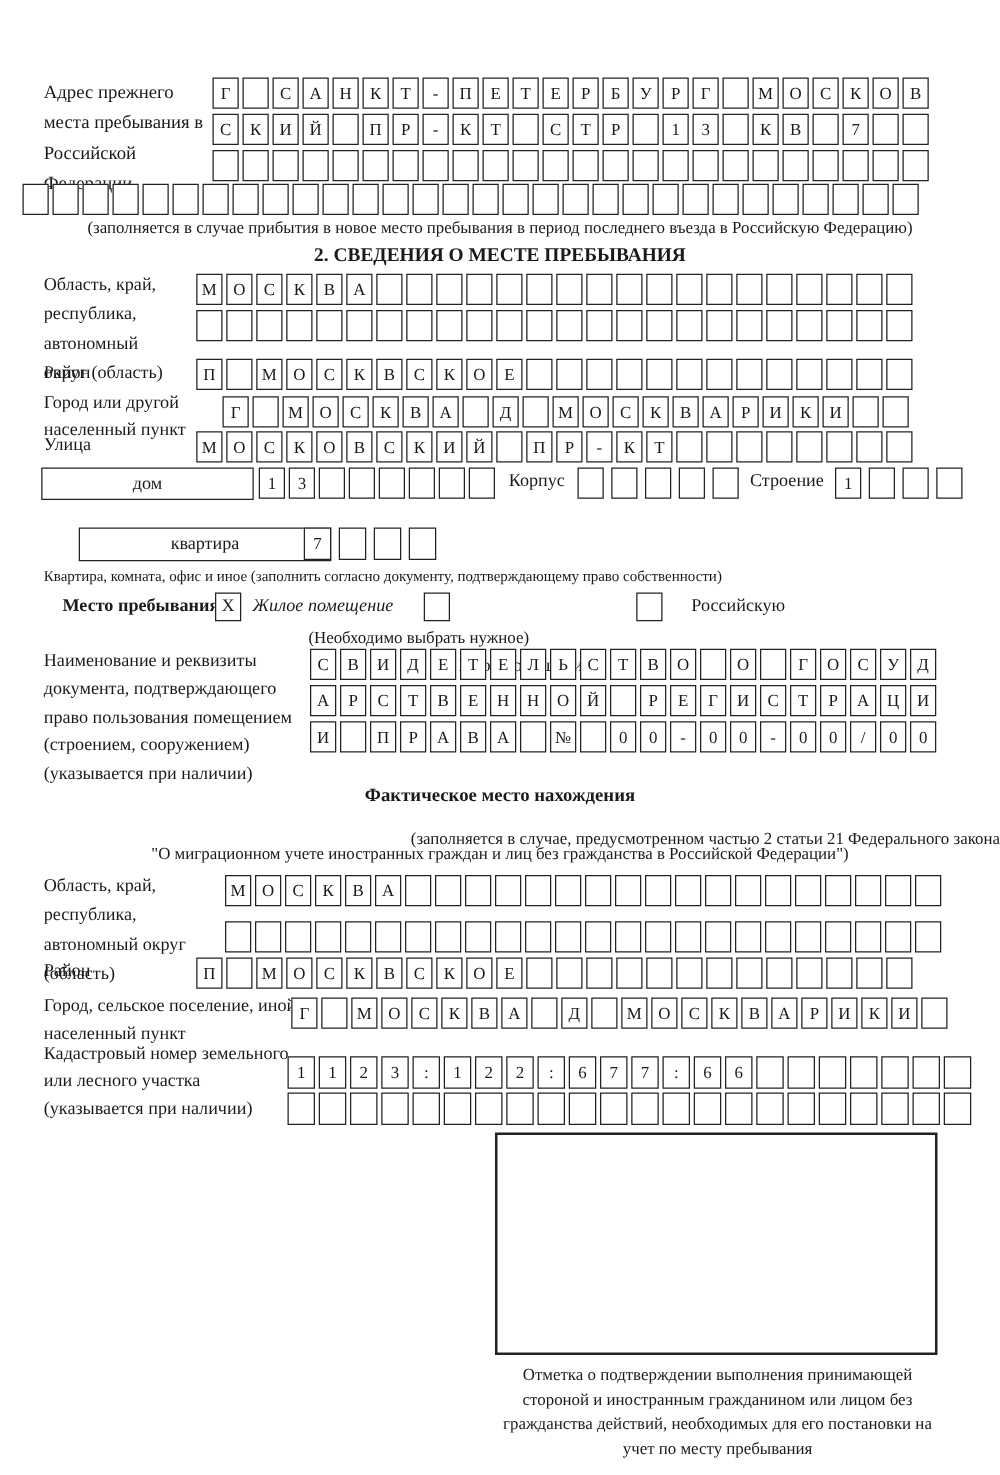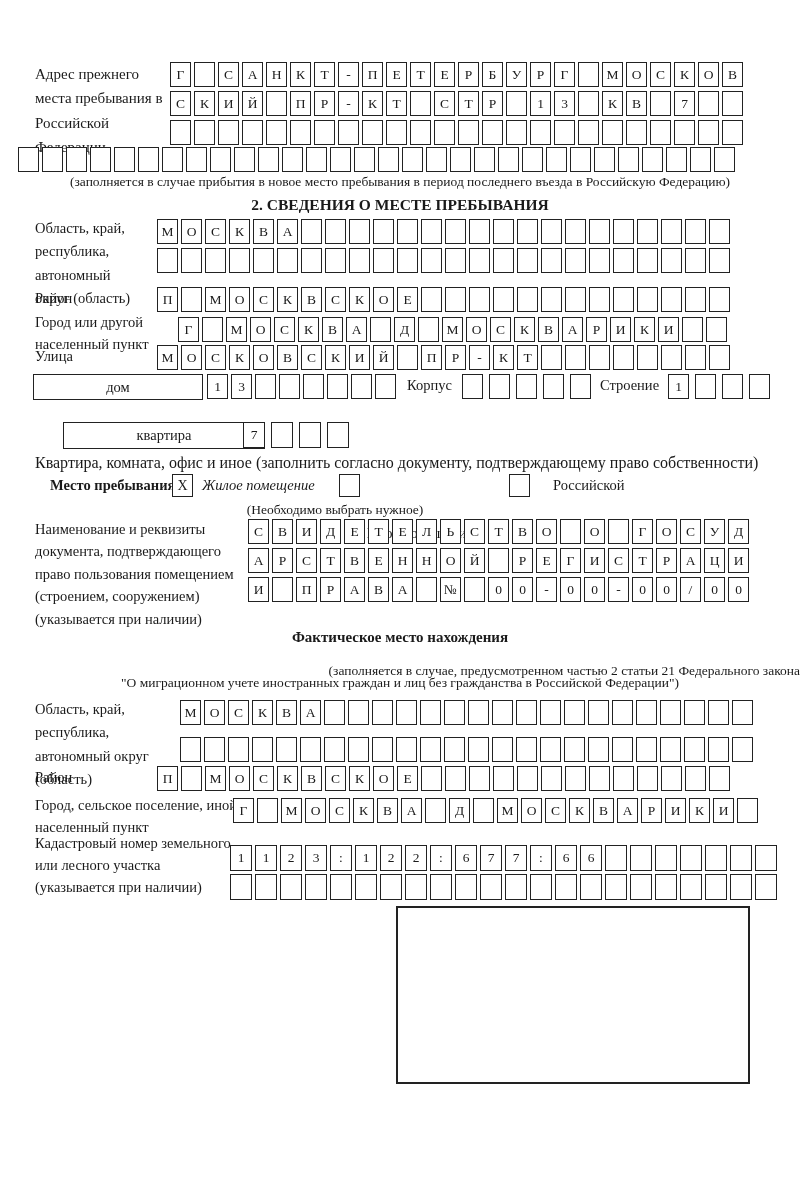--- a/index.html
+++ b/index.html
@@ -317,29 +317,29 @@
       <span class="cell">&nbsp;</span>
     </div>
 
   <div class="abs wbox" style="top:422px; left:33px; width:202px; height:27px;margin-left:30px;">квартира</div>
   <div class="abs cells spread big" style="top:422px; left:243px;">
       <span class="cell">7</span>
       <span class="cell">&nbsp;</span>
       <span class="cell">&nbsp;</span>
       <span class="cell">&nbsp;</span>
     </div>
-  <div class="abs" style="top:454px; left:35px; font-size:16px;">Квартира, комната, офис и иное (заполнить согласно документу, подтверждающему право собственности)</div>
+  <div class="abs" style="top:454px; left:35px; font-size:12px;">Квартира, комната, офис и иное (заполнить согласно документу, подтверждающему право собственности)</div>
 
   <div class="abs" style="top:477px; left:50px;font-weight:bold;">Место пребывания:</div>
   <div class="abs checkbox" style="top:474px; left:172px;">X</div>
   <div class="abs" style="top:477px; left:202px;font-style:italic;">Жилое помещение</div>
   <div class="abs checkbox" style="top:474px; left:339px;"></div>
   <div class="abs" style="top:477px; left:367px;margin-top:48px;">Иное помещение</div>
   <div class="abs checkbox" style="top:474px; left:509px;"></div>
-  <div class="abs" style="top:477px; left:553px;">Российской</div>
+  <div class="abs" style="top:477px; left:553px;">Российскую</div>
   <div class="abs label" style="top:518px; left:35px; width:205px; line-height:1.55;">Наименование и реквизиты документа, подтверждающего право пользования помещением (строением, сооружением) (указывается при наличии)</div>
 
   <div class="abs note" style="top:502px; left:35px; width:600px; text-align:center;">(Необходимо выбрать нужное)</div>
   <div class="abs cells" style="top:519px; left:248px;">
       <span class="cell">С</span>
       <span class="cell">В</span>
       <span class="cell">И</span>
       <span class="cell">Д</span>
       <span class="cell">Е</span>
       <span class="cell">Т</span>
@@ -562,14 +562,15 @@
       <span class="cell">&nbsp;</span>
       <span class="cell">&nbsp;</span>
       <span class="cell">&nbsp;</span>
       <span class="cell">&nbsp;</span>
       <span class="cell">&nbsp;</span>
       <span class="cell">&nbsp;</span>
       <span class="cell">&nbsp;</span>
     </div>
 
   <div class="abs stampbox" style="top:906px; left:396px; width:354px; height:178px;"></div>
+  <div class="abs note" style="top:1090px; left:398px; width:352px; text-align:center; line-height:1.45;">Отметка о подтверждении выполнения принимающей стороной и иностранным гражданином или лицом без гражданства действий, необходимых для его постановки на учет по месту пребывания</div>
 
 </div>
 
 </body></html>

